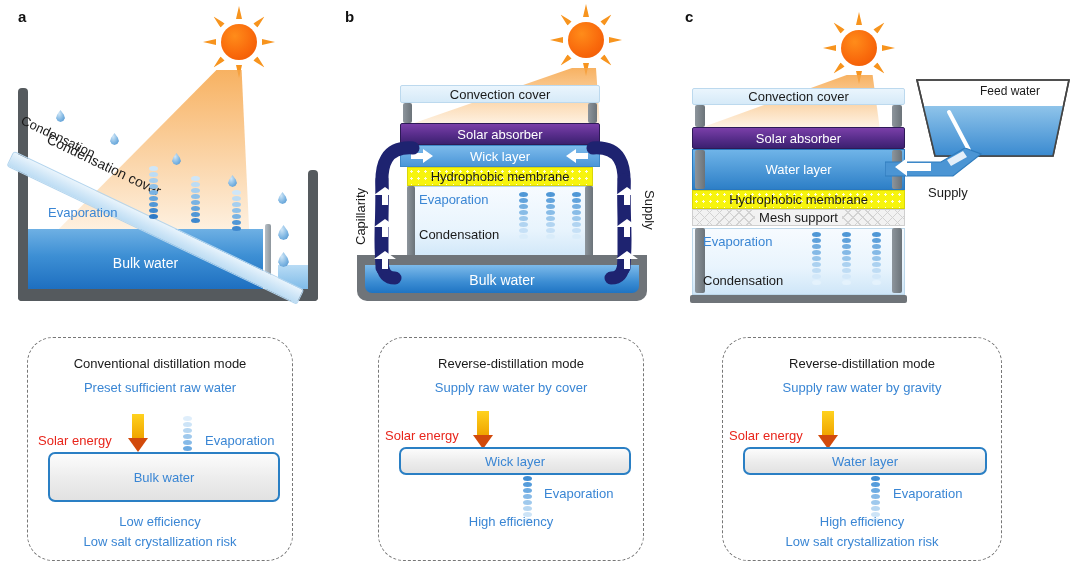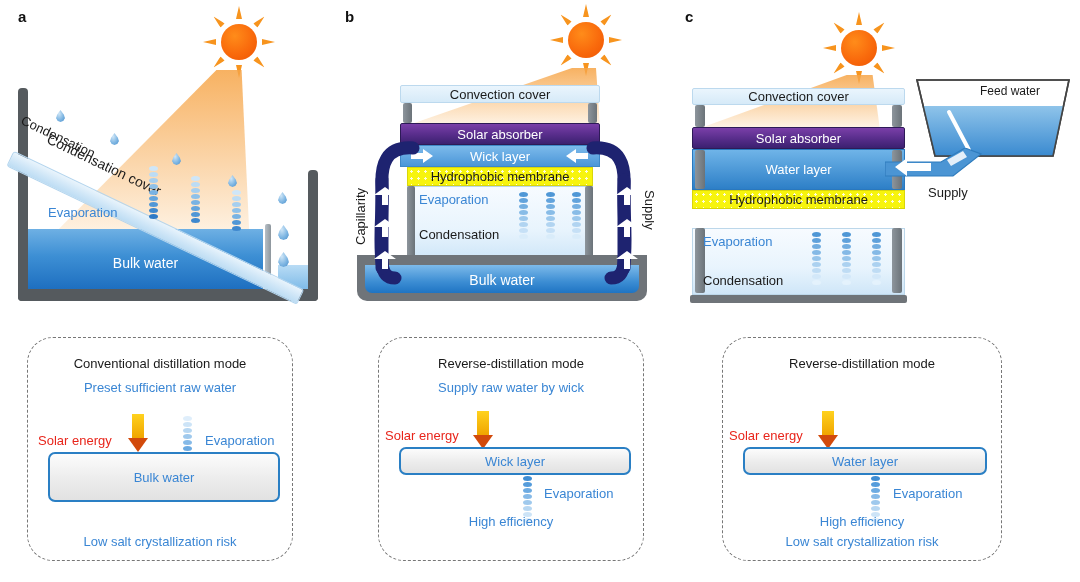--- a/index.html
+++ b/index.html
@@ -301,20 +301,24 @@
     <span class="t-white" style="font-size:13px">Water layer</span>
   </div>
   <div class="post" style="left:10px;top:150px;width:10px;height:39px"></div>
   <div class="post" style="left:207px;top:150px;width:10px;height:39px"></div>
 
   <div class="layer l-memb" style="left:7px;top:190px;width:213px;height:19px">
     <div class="memb-dots"></div>
     <span class="t-dark" style="font-size:13px;position:relative">Hydrophobic membrane</span>
   </div>
 
+  <div class="layer l-mesh" style="left:7px;top:209px;width:213px;height:17px">
+    <div class="mesh-x"></div>
+    <span class="t-dark" style="font-size:13px;position:relative;background:#f2f2f2;padding:0 4px">Mesh support</span>
+  </div>
 
   <div class="layer l-chamber" style="left:7px;top:228px;width:213px;height:67px;display:block"></div>
   <div class="post" style="left:10px;top:228px;width:10px;height:65px"></div>
   <div class="post" style="left:207px;top:228px;width:10px;height:65px"></div>
   <div class="base" style="left:5px;top:295px;width:217px;height:8px"></div>
 
   <div class="abs t-blue" style="left:18px;top:234px;font-size:13px">Evaporation</div>
   <div class="abs t-dark" style="left:18px;top:273px;font-size:13px">Condensation</div>
 
   <div class="vapor" style="left:127px;top:232px">
@@ -392,26 +396,27 @@
       <i style="background:#6dabe2"></i>
     <i style="background:#559cdb"></i>
       <i style="background:#3f8dd3"></i>
   </div>
   <div class="abs t-blue" style="left:177px;top:95px;font-size:13px">Evaporation</div>
 
   <div class="slab" style="left:20px;top:114px;width:228px;height:46px">
     <span class="t-blue" style="font-size:13px">Bulk water</span>
   </div>
 
+  <div class="abs t-blue lbl-center" style="left:0;top:176px;width:264px;font-size:13px">Low efficiency</div>
   <div class="abs t-blue lbl-center" style="left:0;top:196px;width:264px;font-size:13px">Low salt crystallization risk</div>
 </div>
 
 <div class="dbox" style="left:378px;top:337px;width:264px;height:222px">
   <div class="abs t-dark lbl-center" style="left:0;top:18px;width:264px;font-size:13px">Reverse-distillation mode</div>
-  <div class="abs t-blue lbl-center" style="left:0;top:42px;width:264px;font-size:13px">Supply raw water by wick</div>
+  <div class="abs t-blue lbl-center" style="left:0;top:42px;width:264px;font-size:13px">Supply raw water by cover</div>
 
   <div class="abs t-red" style="left:6px;top:90px;font-size:13px">Solar energy</div>
   <div class="solar-arrow" style="left:94px;top:73px">
     <div class="shaft" style="height:24px"></div>
       <div class="head"></div>
   </div>
 
   <div class="slab" style="left:20px;top:109px;width:228px;height:24px">
     <span class="t-blue" style="font-size:13px">Wick layer</span>
   </div>
@@ -426,20 +431,21 @@
     <i style="background:#cde4f7"></i>
       <i style="background:#dfeefb"></i>
   </div>
   <div class="abs t-blue" style="left:165px;top:148px;font-size:13px">Evaporation</div>
 
   <div class="abs t-blue lbl-center" style="left:0;top:176px;width:264px;font-size:13px">High efficiency</div>
 </div>
 
 <div class="dbox" style="left:722px;top:337px;width:278px;height:222px">
   <div class="abs t-dark lbl-center" style="left:0;top:18px;width:278px;font-size:13px">Reverse-distillation mode</div>
+  <div class="abs t-blue lbl-center" style="left:0;top:42px;width:278px;font-size:13px">Supply raw water by gravity</div>
 
   <div class="abs t-red" style="left:6px;top:90px;font-size:13px">Solar energy</div>
   <div class="solar-arrow" style="left:95px;top:73px">
     <div class="shaft" style="height:24px"></div>
       <div class="head"></div>
   </div>
 
   <div class="slab" style="left:20px;top:109px;width:240px;height:24px">
     <span class="t-blue" style="font-size:13px">Water layer</span>
   </div>

